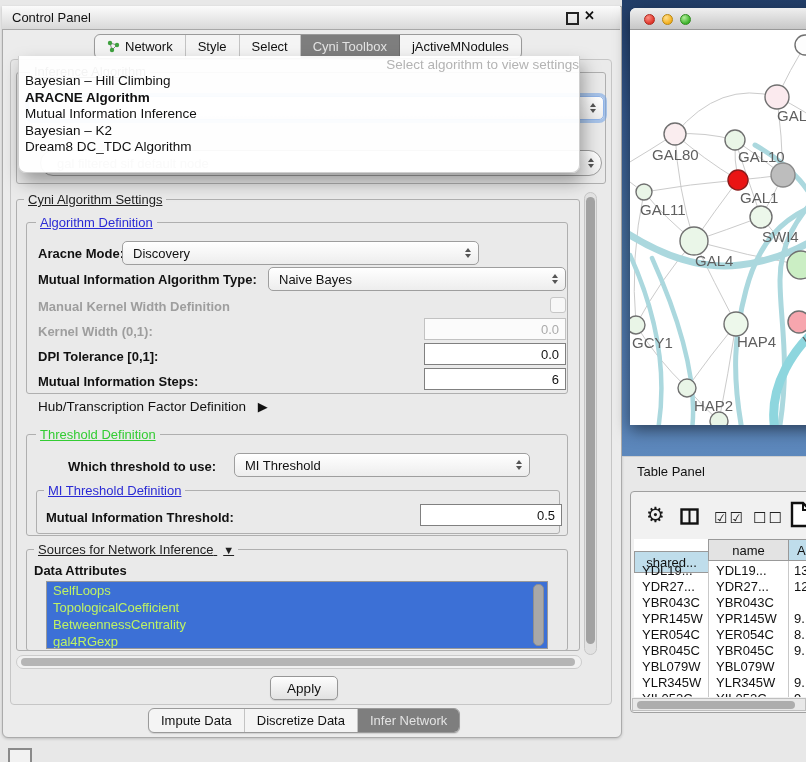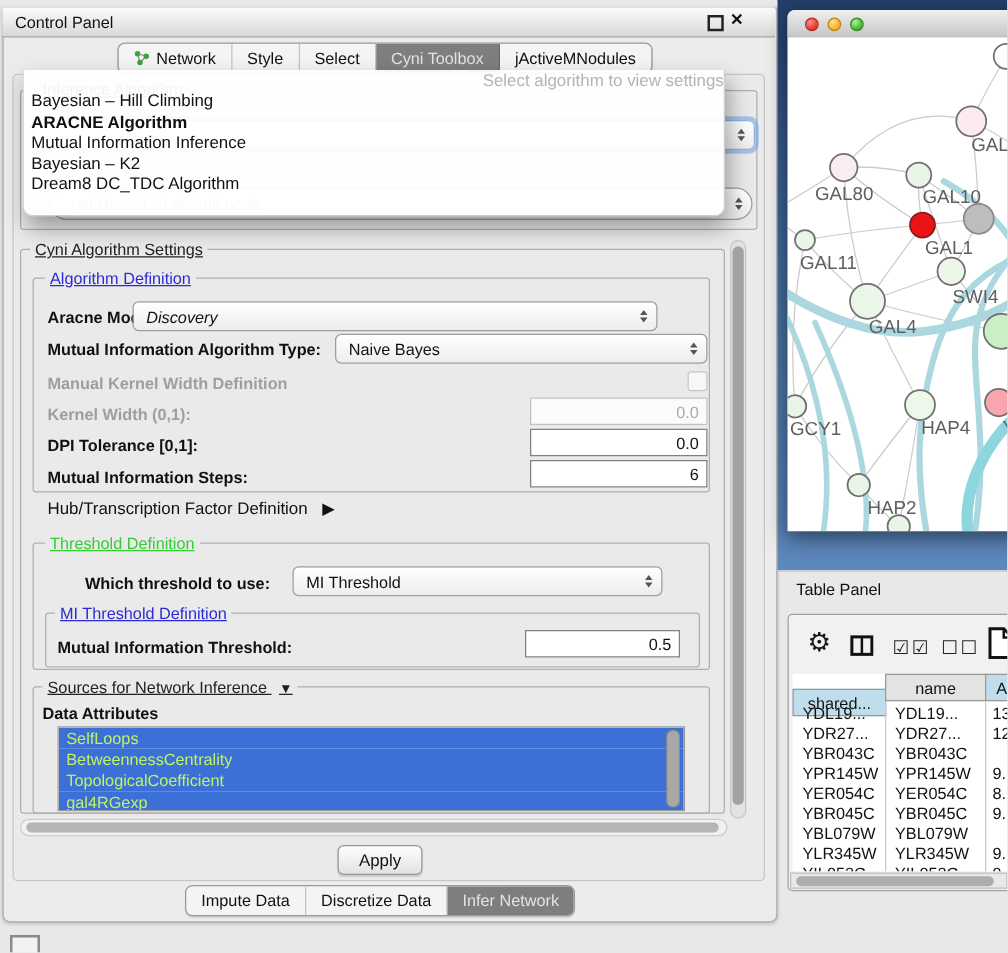--- a/index.html
+++ b/index.html
@@ -164,21 +164,21 @@
   <div class="legend" style="left:24px;top:192px;color:#222;">Cyni Algorithm Settings</div>
 
   <div class="vtrack" style="left:584px;top:192px;width:13px;height:463px;">
     <div class="vthumb" style="left:1px;top:4px;width:9px;height:447px;"></div>
   </div>
 
   <div class="groupbox" style="left:26px;top:222px;width:542px;height:172px;"></div>
   <div class="legend blue" style="left:36px;top:215px;">Algorithm Definition</div>
 
   <div class="lbl b" style="left:38px;top:246px;">Aracne Mode:</div>
-  <div class="combo" style="left:106px;top:241px;width:420px;font-style:italic;">
+  <div class="combo" style="left:122px;top:241px;width:357px;">
     <span>Discovery</span>
     <span class="stepper">
         <span class="tri-up"></span>
         <span class="tri-down"></span>
       </span>
   </div>
 
   <div class="lbl b" style="left:38px;top:272px;">Mutual Information Algorithm Type:</div>
   <div class="combo" style="left:268px;top:267px;width:298px;">
     <span>Naive Bayes</span>
@@ -214,33 +214,33 @@
     <span class="stepper">
         <span class="tri-up"></span>
         <span class="tri-down"></span>
       </span>
   </div>
 
   <div class="groupbox" style="left:36px;top:490px;width:524px;height:44px;"></div>
   <div class="legend blue" style="left:44px;top:483px;">MI Threshold Definition</div>
 
   <div class="lbl b" style="left:46px;top:510px;">Mutual Information Threshold:</div>
-  <div class="field" style="left:420px;top:504px;width:124px;">0.5</div>
+  <div class="field" style="left:420px;top:504px;width:142px;">0.5</div>
 
   <div class="groupbox" style="left:26px;top:549px;width:542px;height:102px;"></div>
   <div class="legend" style="left:34px;top:542px;color:#222;">
     <span>Sources for Network Inference</span>
     <span style="margin-left:6px;font-size:11px;">▼</span>
   </div>
   <div class="lbl b" style="left:34px;top:563px;">Data Attributes</div>
 
   <div class="attr-list">
     <div class="attr-item">SelfLoops</div>
+    <div class="attr-item">TopologicalCoefficient</div>
     <div class="attr-item">BetweennessCentrality</div>
-    <div class="attr-item">TopologicalCoefficient</div>
     <div class="attr-item">gal4RGexp</div>
   </div>
   <div class="vthumb" style="left:533px;top:584px;width:11px;height:62px;background:#A8A8A8;border:1px solid #8F8F8F;box-sizing:border-box;"></div>
 
   <div class="htrack" style="left:16px;top:655px;width:566px;height:14px;">
     <div class="hthumb" style="left:4px;top:2px;width:554px;height:8px;"></div>
   </div>
 
   <div class="apply-btn">Apply</div>
 

